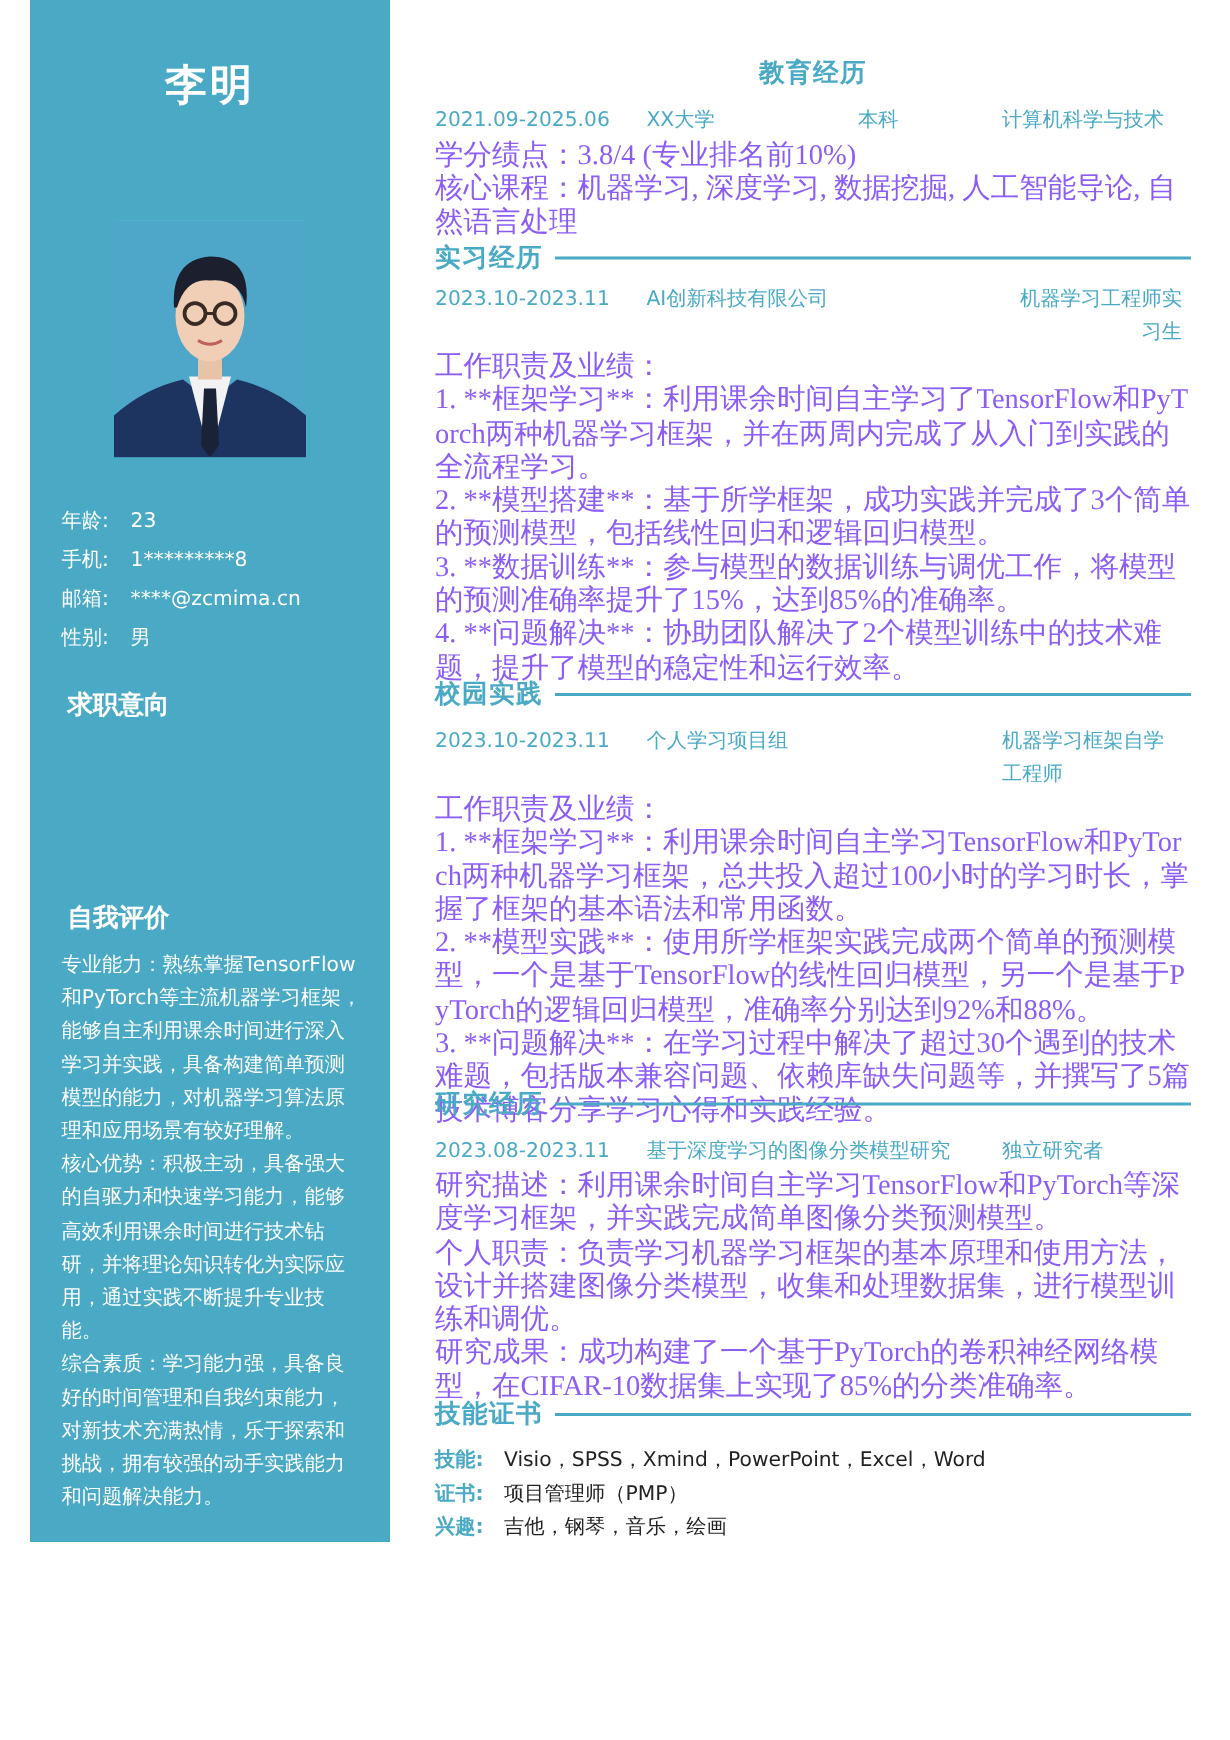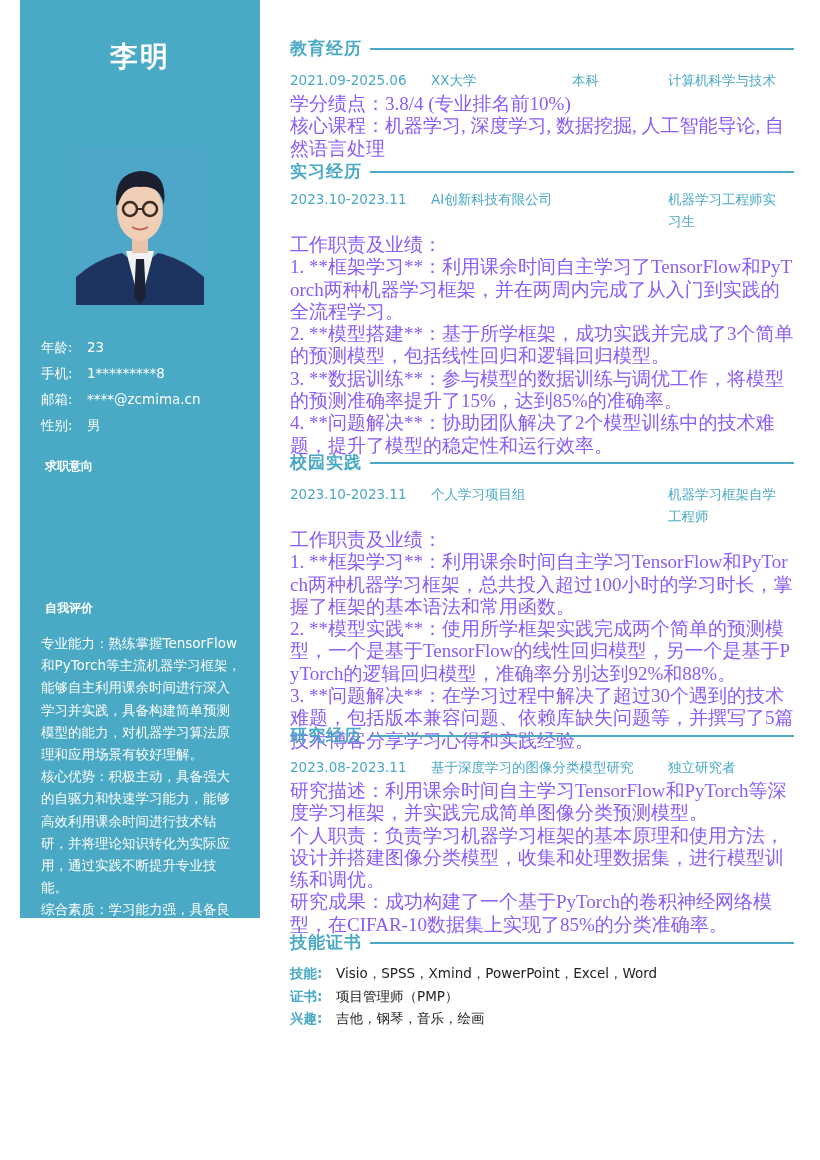--- a/index.html
+++ b/index.html
@@ -1,36 +1,36 @@
 <!DOCTYPE html>
 <html><head>
 <meta charset="utf-8">
 <style>
   * { box-sizing: border-box; margin: 0; padding: 0; }
   html, body { width: 820px; height: 1160px; background: #ffffff; overflow: hidden; }
   body { font-family: "DejaVu Sans", "Liberation Sans", sans-serif; color: #222; position: relative; }
 
   .sidebar {
-    position: absolute; left: 20px; top: 0; width: 240px; height: 918px;
+    position: absolute; left: 20px; top: 0; width: 240px; height: 1028px;
     background: #4aa9c4; color: #ffffff; padding-left: 43px;
   }
   .name {
     position: absolute; top: 38px; left: 0; width: 240px; text-align: center;
     font-size: 28px; font-weight: bold; letter-spacing: 2px;
   }
   .photo {
     position: absolute; left: 56px; top: 147px; width: 128px; height: 158px;
     background: linear-gradient(180deg, #5fb3d0 0%, #3f9ec0 100%);
     overflow: hidden;
   }
   .info { position: absolute; left: 21px; top: 334px; font-size: 13.5px; line-height: 26px; }
   .info .row { display: flex; }
   .info .k { width: 46px; }
   .sb-title {
-    position: absolute; left: 25px; font-size: 12px; font-weight: bold;
+    position: absolute; left: 25px; font-size: 17px; font-weight: bold;
   }
   .intent { position: absolute; left: 21px; font-size: 13.5px; line-height: 30px; width: 210px; white-space: nowrap; overflow: hidden; }
   .intent .k { display: inline-block; width: 66px; }
   .salary { position: relative; }
   .salary .ghost { position: absolute; left: 1px; top: 0; opacity: 0.85; }
   .eval { position: absolute; left: 21px; top: 632px; width: 202px; font-size: 13.5px; line-height: 22.2px; word-break: break-all; }
 
   .main { position: absolute; left: 290px; top: 0; width: 504px; }
   .sec-head { position: absolute; left: 0; width: 504px; display: flex; align-items: center; }
   .sec-head .t { font-size: 17px; font-weight: bold; color: #4aa9c4; letter-spacing: 1px; white-space: nowrap; }
@@ -87,21 +87,21 @@
   <div class="sb-title" style="top:600px;">自我评价</div>
   <div class="eval">
     <div>专业能力：熟练掌握TensorFlow和PyTorch等主流机器学习框架，能够自主利用课余时间进行深入学习并实践，具备构建简单预测模型的能力，对机器学习算法原理和应用场景有较好理解。</div>
     <div>核心优势：积极主动，具备强大的自驱力和快速学习能力，能够高效利用课余时间进行技术钻研，并将理论知识转化为实际应用，通过实践不断提升专业技能。</div>
     <div>综合素质：学习能力强，具备良好的时间管理和自我约束能力，对新技术充满热情，乐于探索和挑战，拥有较强的动手实践能力和问题解决能力。</div>
   </div>
 </div>
 
 <div class="main">
 
-  <div class="sec-head" style="top:37px;">
+  <div class="sec-head" style="top:37px;flex-direction:column;">
     <span class="t">教育经历</span>
     <span class="line"></span>
   </div>
   <div class="meta" style="top:69px;">
     <span style="left:0">2021.09-2025.06</span>
     <span style="left:141px">XX大学</span>
     <span style="left:282px">本科</span>
     <span style="left:378px">计算机科学与技术</span>
   </div>
   <div class="body-text" style="top:93px;">
@@ -109,21 +109,21 @@
     <div>核心课程：机器学习, 深度学习, 数据挖掘, 人工智能导论, 自然语言处理</div>
   </div>
 
   <div class="sec-head" style="top:160px;">
     <span class="t">实习经历</span>
     <span class="line"></span>
   </div>
   <div class="meta" style="top:188px;">
     <span style="left:0">2023.10-2023.11</span>
     <span style="left:141px">AI创新科技有限公司</span>
-    <span style="left:378px;width:120px;">机器学习工程师实习生</span>
+    <span style="left:378px;width:120px;text-align:right;">机器学习工程师实习生</span>
   </div>
   <div class="body-text" style="top:234px;">
     <div>工作职责及业绩：</div>
     <div>1. **框架学习**：利用课余时间自主学习了TensorFlow和PyTorch两种机器学习框架，并在两周内完成了从入门到实践的全流程学习。</div>
     <div>2. **模型搭建**：基于所学框架，成功实践并完成了3个简单的预测模型，包括线性回归和逻辑回归模型。</div>
     <div>3. **数据训练**：参与模型的数据训练与调优工作，将模型的预测准确率提升了15%，达到85%的准确率。</div>
     <div>4. **问题解决**：协助团队解决了2个模型训练中的技术难题，提升了模型的稳定性和运行效率。</div>
   </div>
 
   <div class="sec-head" style="top:451px;">

